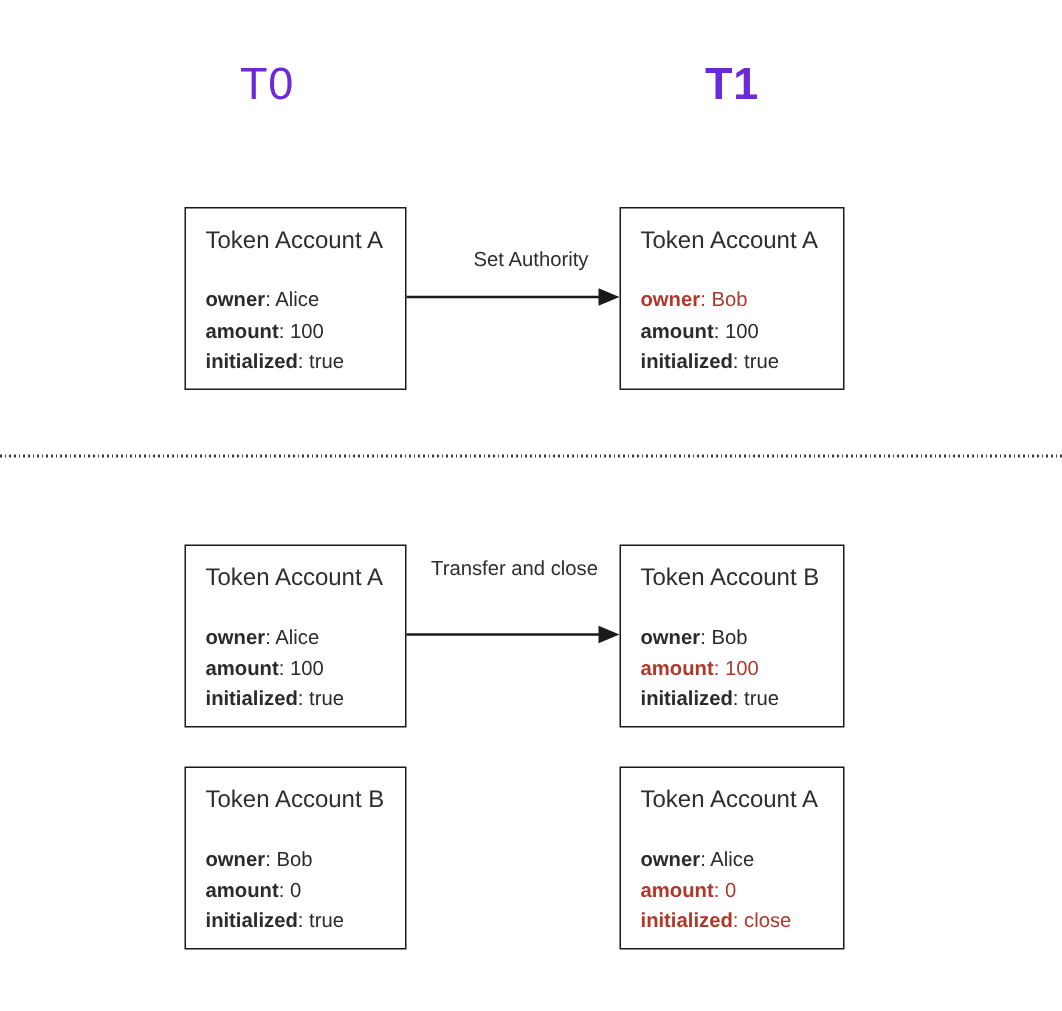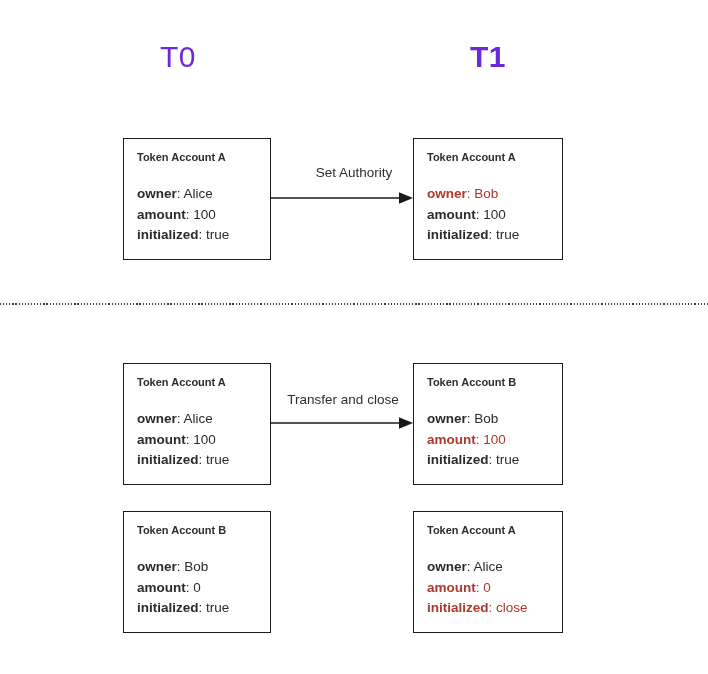--- a/index.html
+++ b/index.html
@@ -35,26 +35,25 @@
 
   
   .acct-box {
     position: absolute;
     box-sizing: border-box;
     border: 1.6px solid #1a1a1a;
     background: #ffffff;
     padding: 12px 13px 0 13px;
   }
   .acct-title {
-    font-size: 11px;
+    font-size: 16px;
     color: #2e2e2e;
     line-height: 1.2;
     margin: 0 0 20px 0;
     white-space: nowrap;
-    font-weight: bold;
   }
   .acct-field {
     font-size: 13.5px;
     color: #2b2b2b;
     line-height: 1.52;
     white-space: nowrap;
   }
   .acct-field .k {
     font-weight: bold;
   }
@@ -82,21 +81,21 @@
 
   .arrow-label {
     position: absolute;
     font-size: 13.5px;
     color: #2e2e2e;
     line-height: 1;
     white-space: nowrap;
     text-align: center;
   }
   .arrow-label-r1 { left: 283px; top: 166px; width: 142px; }
-  .arrow-label-r2 { left: 263px; top: 393px; width: 160px; }
+  .arrow-label-r2 { left: 263px; top: 372px; width: 160px; }
 
   
   .divider {
     position: absolute;
     left: 0;
     top: 303px;
     width: 708px;
     height: 2px;
     background-image:
       repeating-linear-gradient(

